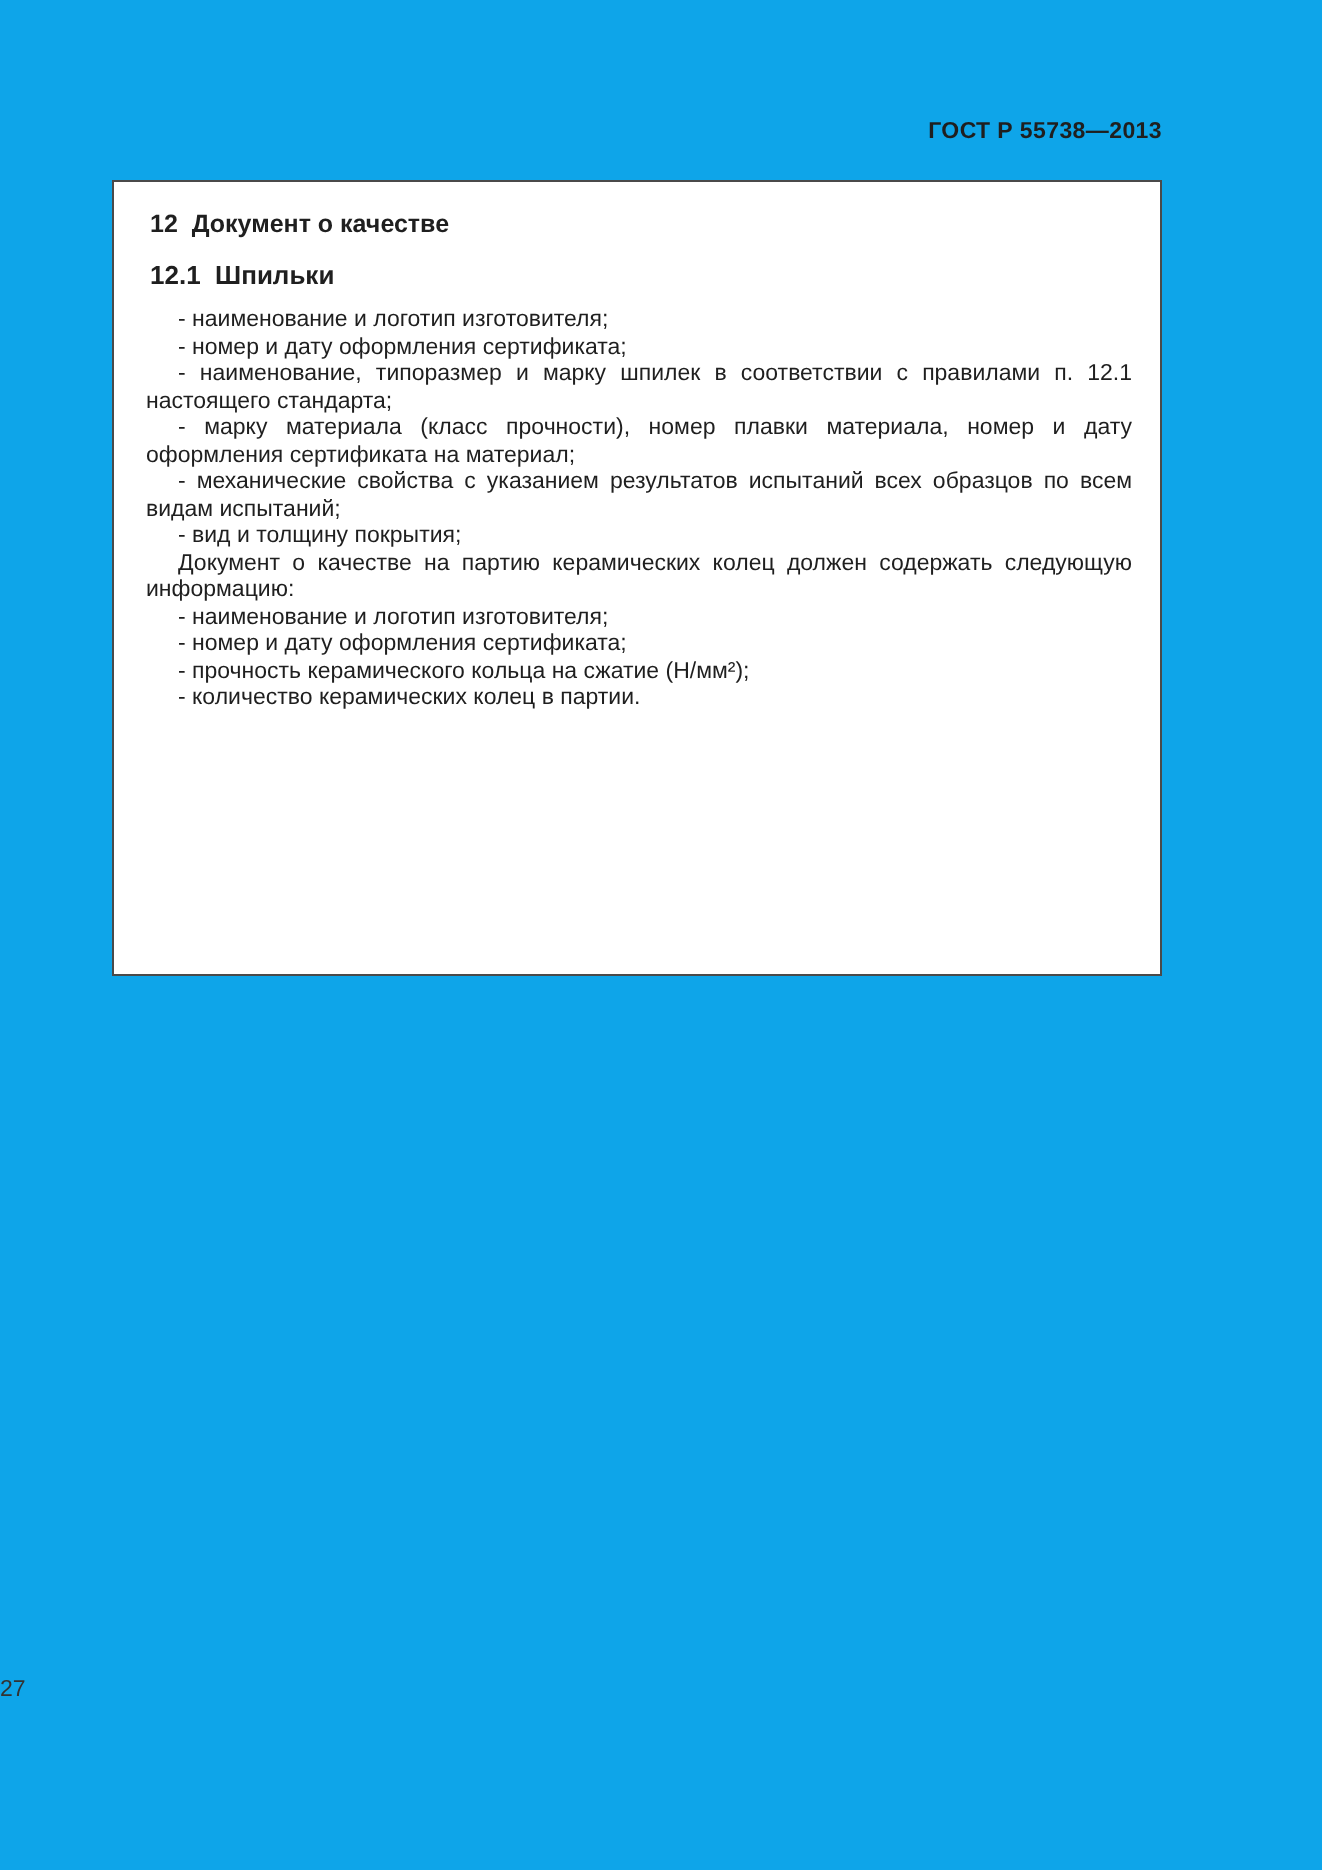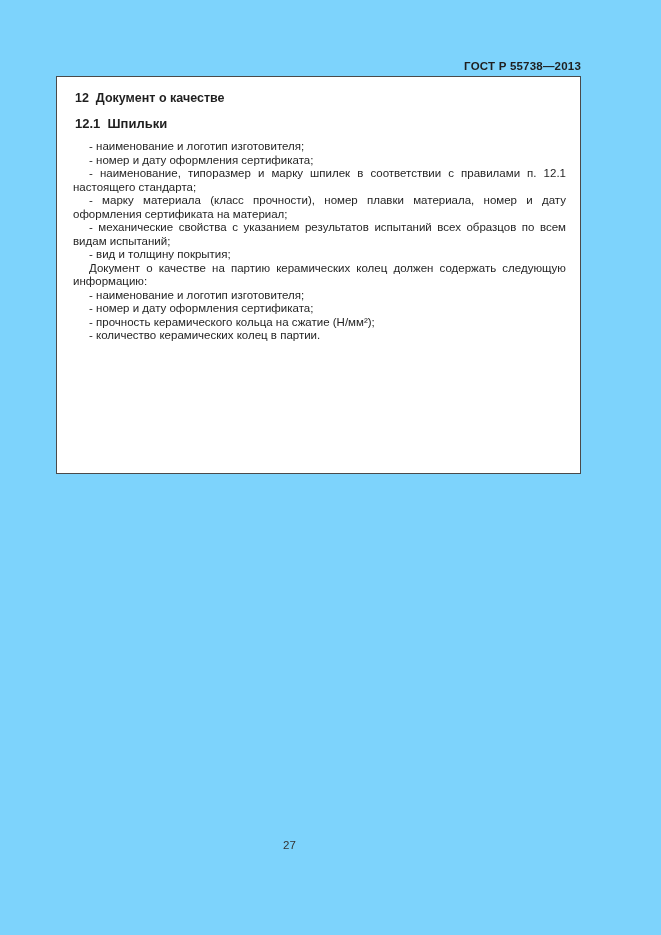--- a/index.html
+++ b/index.html
@@ -1,38 +1,38 @@
 <!DOCTYPE html>
 <html><head>
 <meta charset="utf-8">
 <style>
   * { box-sizing: border-box; }
   html, body { margin: 0; padding: 0; background: #ffffff; }
   .page {
     position: relative;
     width: 661px;
     height: 935px;
-    background: #7dd3fc;
+    background: #0ea5e9;
     font-family: "Liberation Sans", sans-serif;
     color: #1f1f1f;
     overflow: hidden;
   }
   .doc-code {
     position: absolute;
     top: 60px;
     left: 0;
     width: 581px;
     text-align: right;
     font-size: 11.5px;
     font-weight: bold;
     letter-spacing: 0.2px;
   }
   .content-box {
     position: absolute;
-    top: 76px;
+    top: 90px;
     left: 56px;
     width: 525px;
     min-height: 398px;
     border: 1px solid #4a4a4a;
     padding: 12px 14px 18px 16px;
     background: #ffffff;
   }
   .section-title {
     font-size: 12.5px;
     font-weight: bold;
@@ -51,21 +51,21 @@
     text-align: justify;
     text-indent: 16px;
     margin: 0;
   }
   .para.intro { margin-bottom: 2px; }
   .page-number {
     position: absolute;
     top: 839px;
     left: 0;
     width: 579px;
-    text-align: center;
+    text-align: left;
     font-size: 11.5px;
     color: #333333;
   }
 </style>
 </head>
 <body>
 
 <div class="page">
 
   <div class="doc-code">ГОСТ Р 55738—2013</div>

